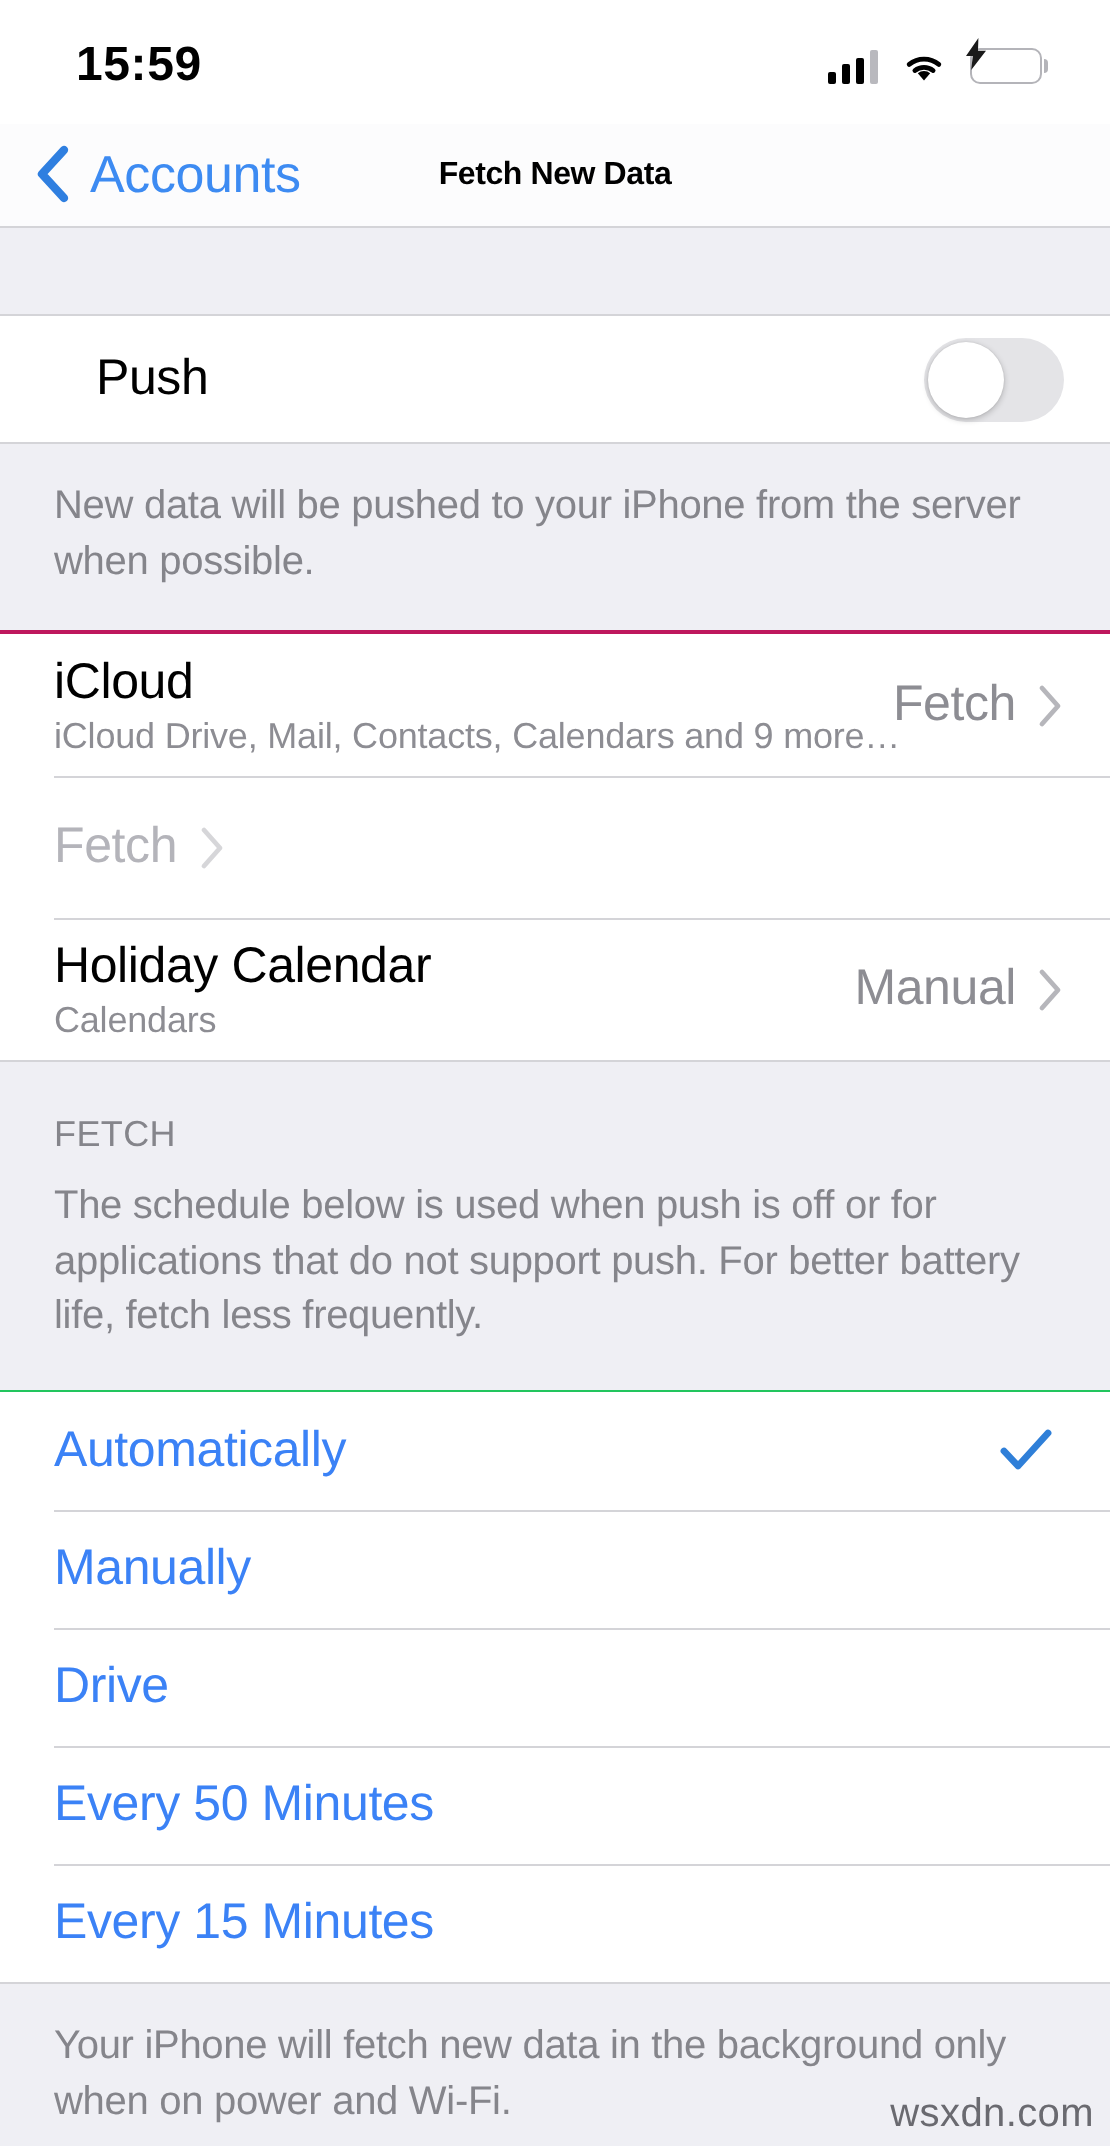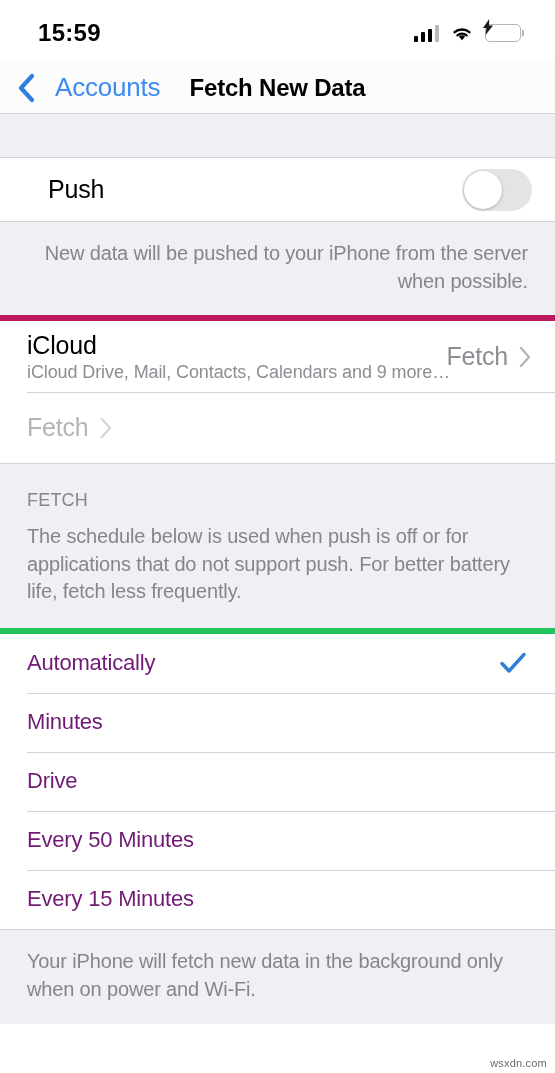--- a/index.html
+++ b/index.html
@@ -95,36 +95,35 @@
   .nav-bar {
     position: relative;
     height: 52px;
     background: #fcfcfd;
     border-bottom: 1px solid #d4d4d8;
     display: flex;
     align-items: center;
   }
   .nav-back {
     display: flex;
-    align-items: center;
-    gap: 20px;
+    gap: 10px;
     padding-left: 17px;
     cursor: pointer;
   }
   .chevron-back { display: block; flex: none; }
   .nav-back-label {
     font-size: 26px;
     color: #3d8bf2;
     letter-spacing: -0.2px;
   }
   .nav-title {
     position: absolute;
     left: 0; right: 0;
     text-align: center;
-    font-size: 24px;
+    font-size: 16px;
     font-weight: bold;
     color: #000000;
     letter-spacing: -0.2px;
     pointer-events: none;
   }
 
   
   .gap {
     background: #efeff4;
     border-bottom: 1px solid #d4d4d8;
@@ -259,33 +258,33 @@
   .option-row + .option-row::before {
     content: "";
     position: absolute;
     left: 27px;
     right: 0;
     top: 0;
     height: 1px;
     background: #d4d4d8;
   }
   .option-label {
-    font-size: 22px;
-    color: #701a75;
+    font-size: 25px;
+    color: #3b82f6;
     letter-spacing: -0.2px;
   }
   .check-icon { display: block; }
   .check-hidden { visibility: hidden; }
 
   
   .watermark {
     position: absolute;
     right: 8px;
     bottom: 4px;
-    font-size: 11px;
+    font-size: 20px;
     color: #6a6a70;
     font-family: "Liberation Sans", sans-serif;
     letter-spacing: 0.2px;
   }
 </style>
 </head>
 <body>
 
 <div id="screen">
 
@@ -333,21 +332,21 @@
         <div class="row-title">Push</div>
       </div>
       <div class="row-right">
         <div class="toggle">
           <span class="knob"></span>
         </div>
       </div>
     </div>
   </div>
 
-  <div class="footer-block" style="border-bottom:6px solid #be185d;text-align:right;">
+  <div class="footer-block" style="border-bottom:2px solid #be185d;">
     <div class="footer-text">New data will be pushed to your iPhone from the server when possible.</div>
   </div>
 
   <div class="group">
 
     <div class="row row-account">
       <div class="row-main">
         <div class="row-title">iCloud</div>
         <div class="row-sub">iCloud Drive, Mail, Contacts, Calendars and 9 more…</div>
       </div>
@@ -361,41 +360,53 @@
 
     <div class="row row-account row-redacted">
       <div class="row-right">
         <span class="row-value">Fetch</span>
         <svg class="chevron-right" width="14" height="24" viewBox="0 0 14 24">
           <path d="M3 3 L11 12 L3 21" stroke="#b6b6bb" stroke-width="2.4" fill="none" stroke-linecap="round" stroke-linejoin="round"></path>
         </svg>
       </div>
     </div>
 
+    <div class="row row-account">
+      <div class="row-main">
+        <div class="row-title">Holiday Calendar</div>
+        <div class="row-sub">Calendars</div>
+      </div>
+      <div class="row-right">
+        <span class="row-value">Manual</span>
+        <svg class="chevron-right" width="14" height="24" viewBox="0 0 14 24">
+          <path d="M3 3 L11 12 L3 21" stroke="#b6b6bb" stroke-width="2.4" fill="none" stroke-linecap="round" stroke-linejoin="round"></path>
+        </svg>
+      </div>
+    </div>
 
   </div>
 
   <div class="section-header">
     <div class="section-header-text">FETCH</div>
   </div>
-  <div class="section-desc" style="border-bottom:6px solid #22c55e;">
+  <div class="section-desc" style="border-bottom:1px solid #22c55e;">
     <div class="footer-text">The schedule below is used when push is off or for applications that do not support push. For better battery life, fetch less frequently.</div>
   </div>
 
   <div class="group">
 
     <div class="option-row">
       <span class="option-label">Automatically</span>
       <svg class="check-icon" width="30" height="30" viewBox="0 0 30 30">
         <path d="M4 15.5 L11 23 L26 6.5" stroke="#2f7fd8" stroke-width="3.4" fill="none" stroke-linecap="round" stroke-linejoin="round"></path>
       </svg>
     </div>
 
     <div class="option-row">
-      <span class="option-label">Minutes</span>
+      <span class="option-label">Manually</span>
       <svg class="check-icon check-hidden" width="30" height="30" viewBox="0 0 30 30">
         <path d="M4 15.5 L11 23 L26 6.5" stroke="#2f7fd8" stroke-width="3.4" fill="none" stroke-linecap="round" stroke-linejoin="round"></path>
       </svg>
     </div>
 
     <div class="option-row">
       <span class="option-label">Drive</span>
       <svg class="check-icon check-hidden" width="30" height="30" viewBox="0 0 30 30">
         <path d="M4 15.5 L11 23 L26 6.5" stroke="#2f7fd8" stroke-width="3.4" fill="none" stroke-linecap="round" stroke-linejoin="round"></path>
       </svg>

